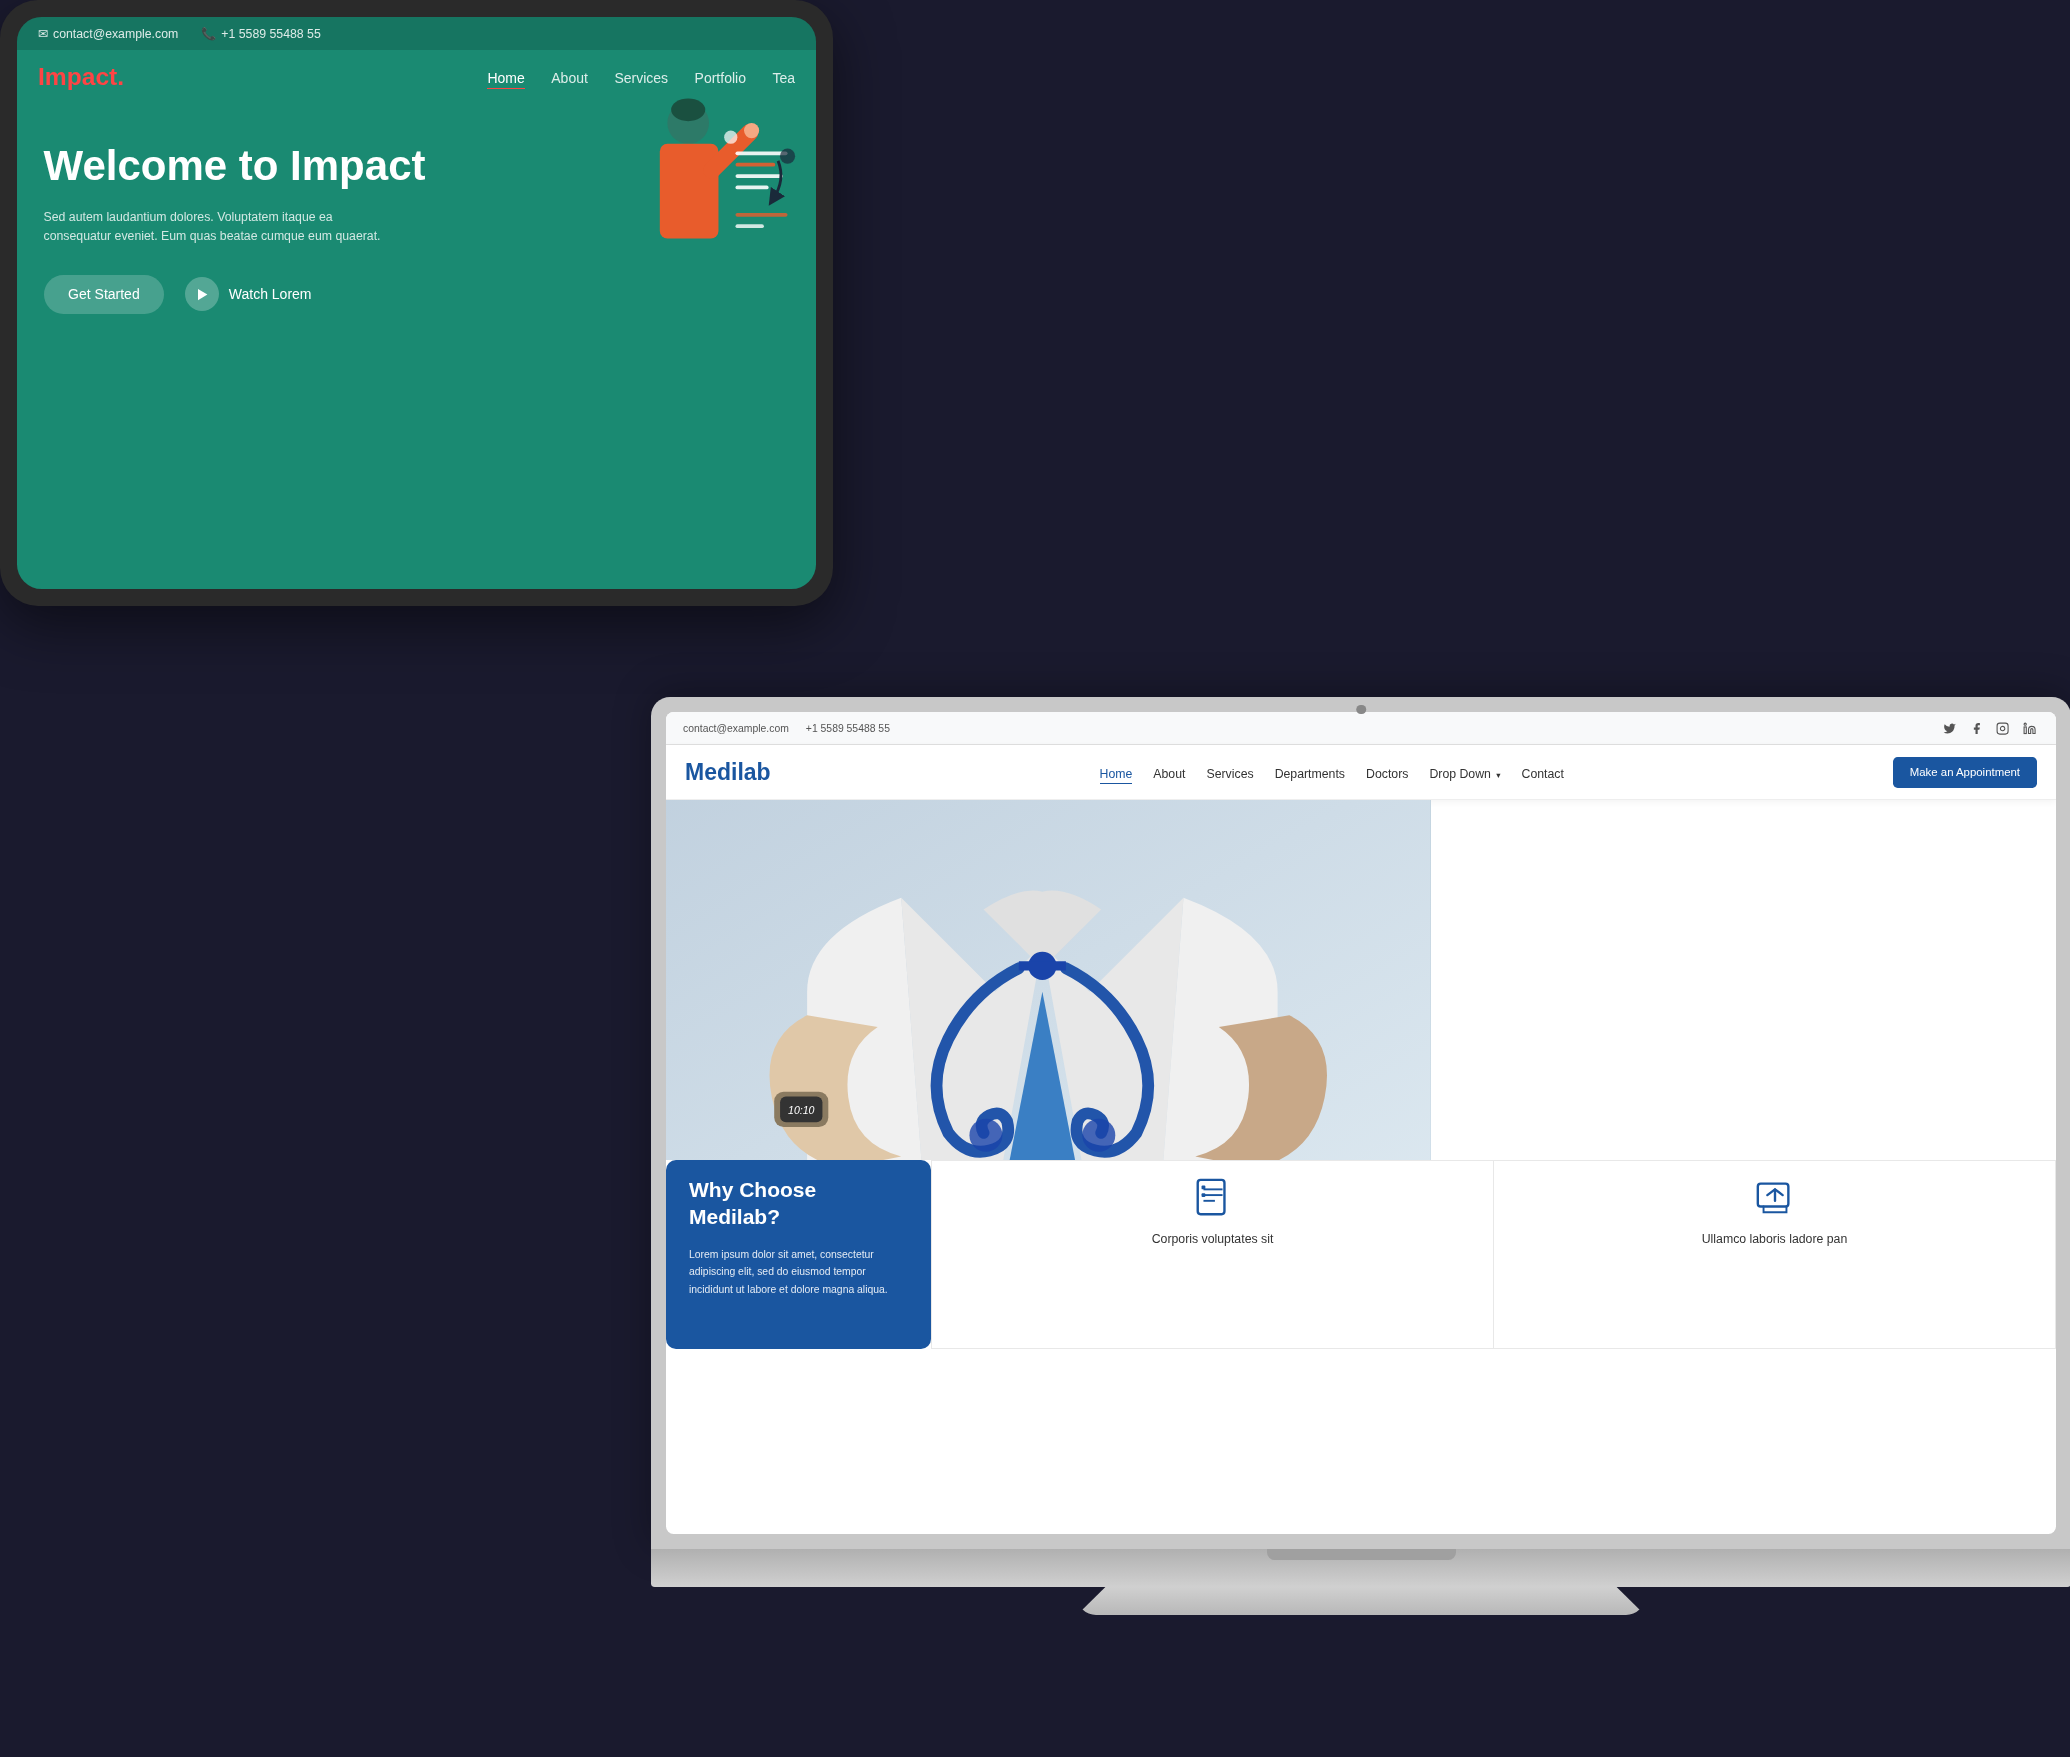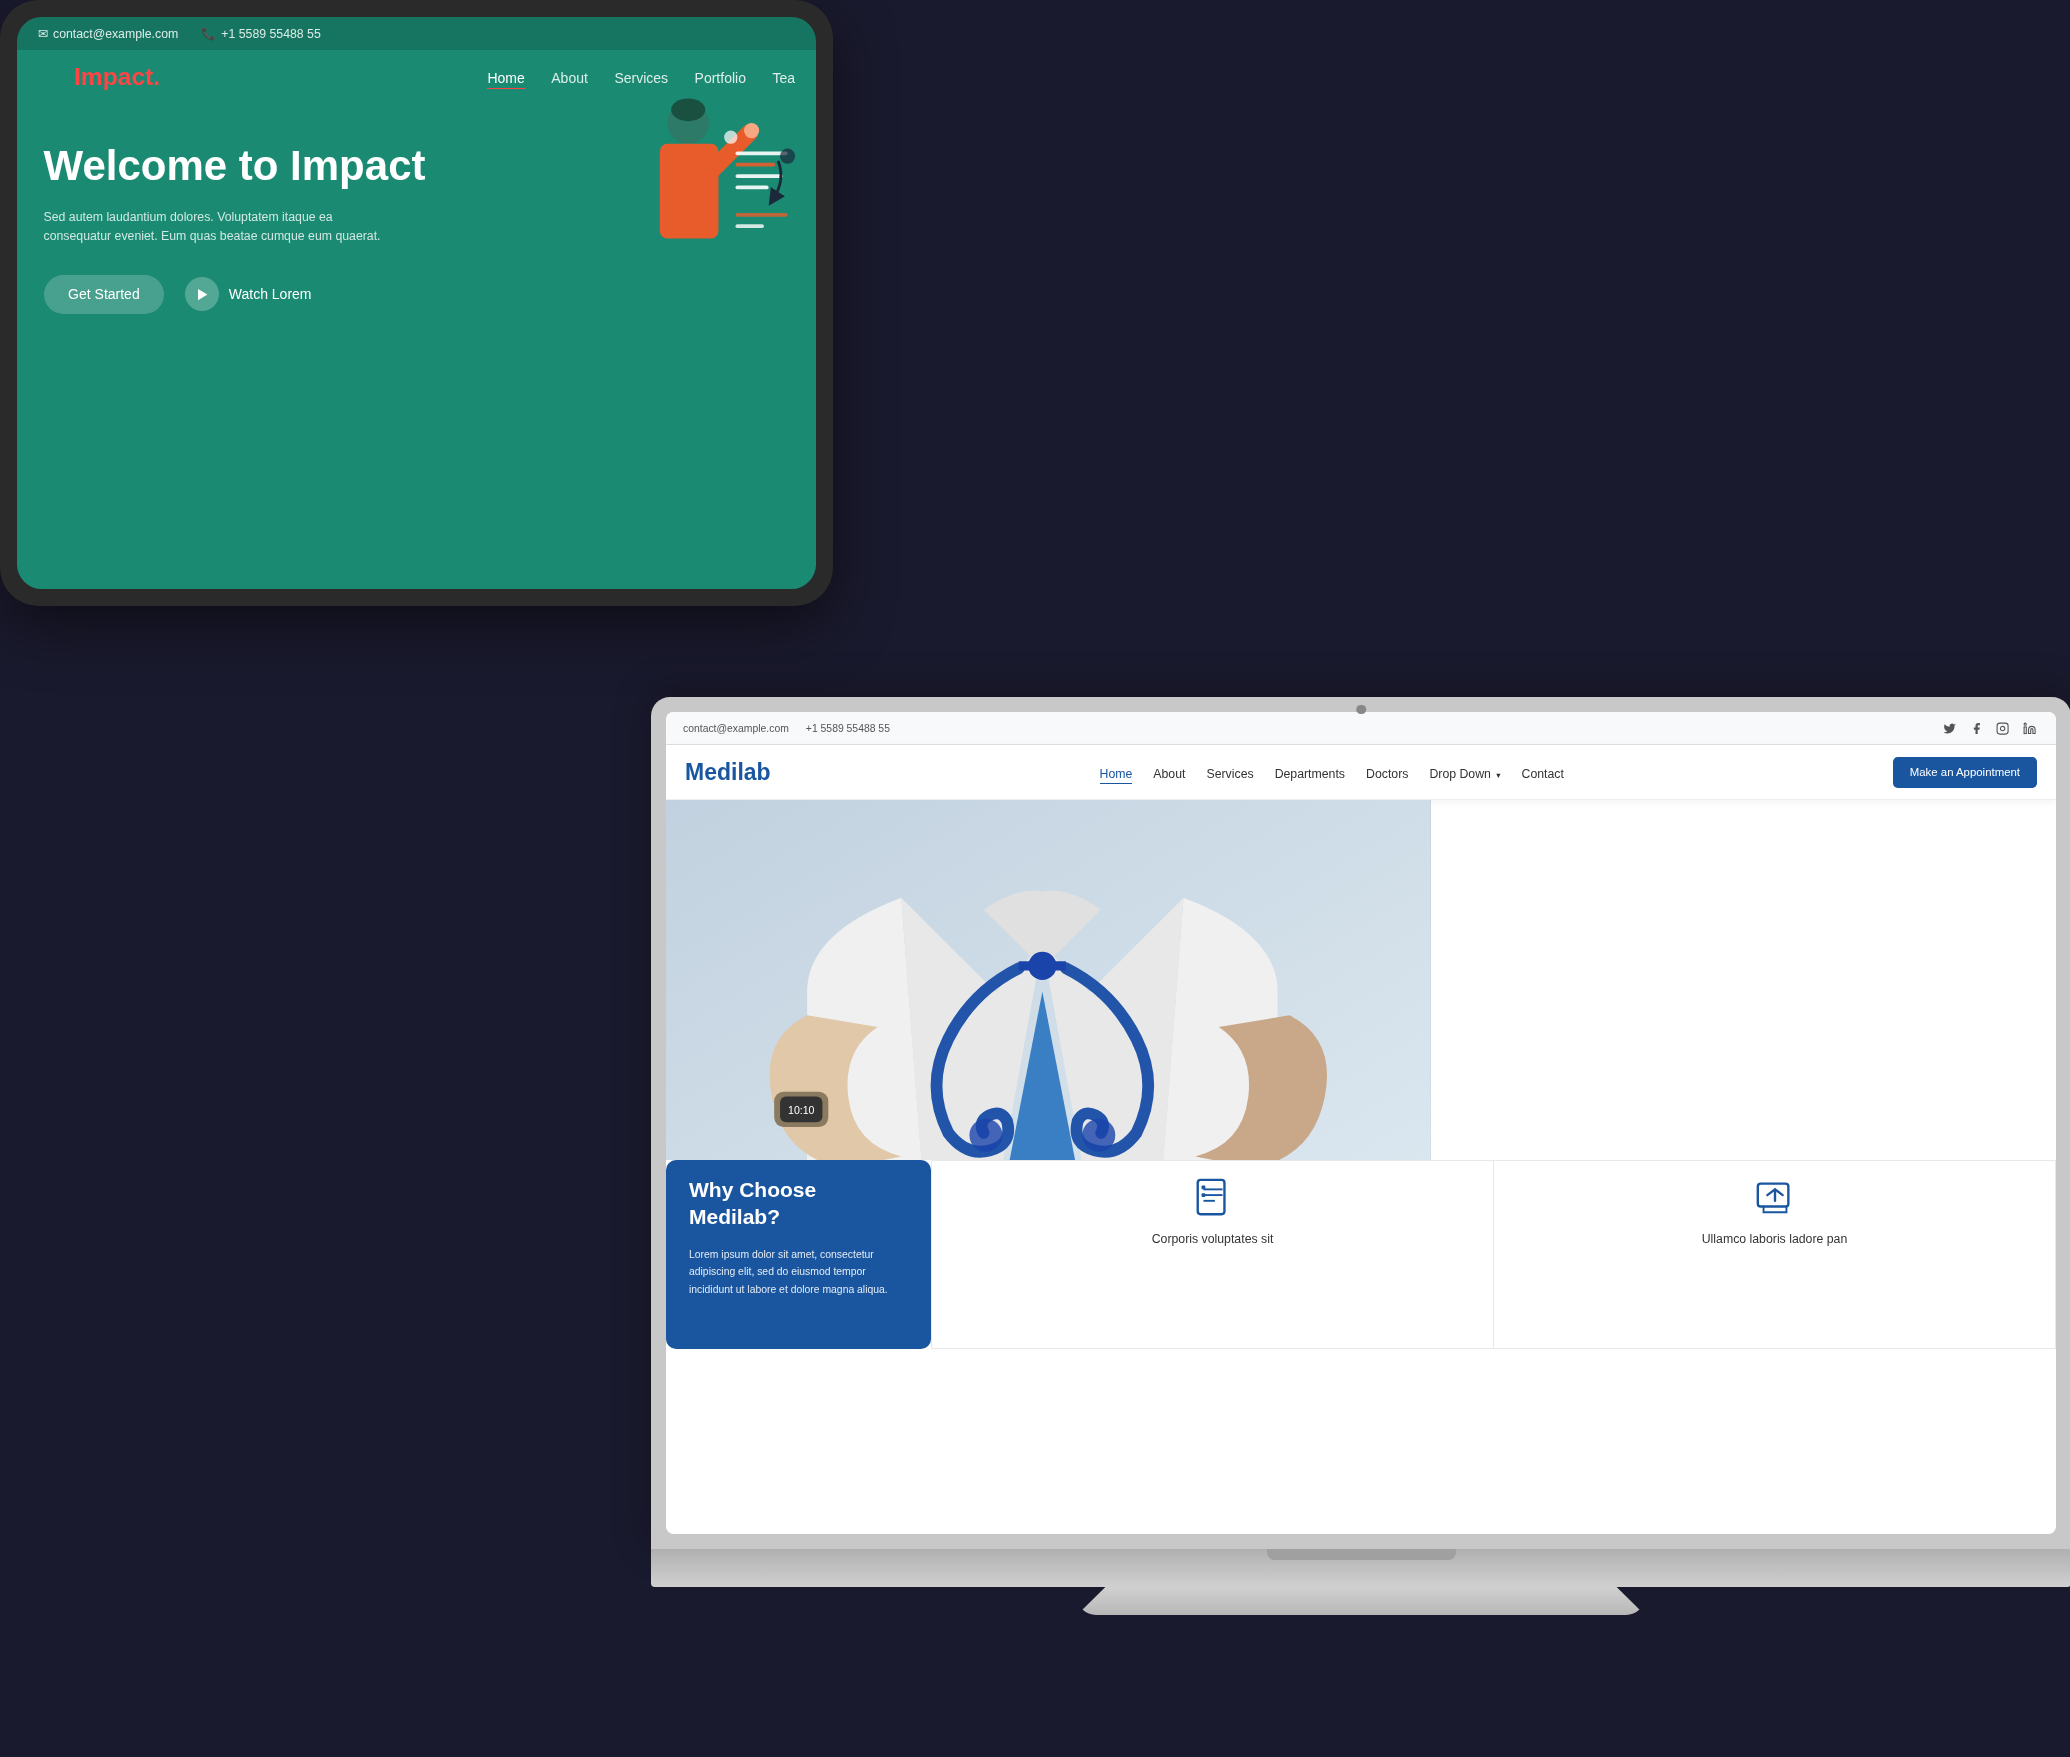--- a/index.html
+++ b/index.html
@@ -64,21 +64,20 @@
       display: flex;
       align-items: center;
       gap: 4.7px;
     }
 
     .tablet-nav {
       display: flex;
       align-items: center;
       padding: 13.2px 21px;
       justify-content: space-between;
-      margin-left: 36px;
     }
 
     .tablet-logo {
       font-size: 24.6px;
       font-weight: 700;
       color: #fff;
     }
 
     .tablet-logo span {
       color: #ff4444;
@@ -343,20 +342,21 @@
       width: fit-content;
       letter-spacing: 0.5px;
       font-weight: 600;
     }
 
     .medilab-hero-right {
       width: 55%;
       position: relative;
       background: #bef264;
       overflow: hidden;
+      font-style: italic;
     }
 
     
     .medilab-why-section {
       display: flex;
       min-height: 189px;
     }
 
     .why-choose-box {
       background: #1a56a0;

